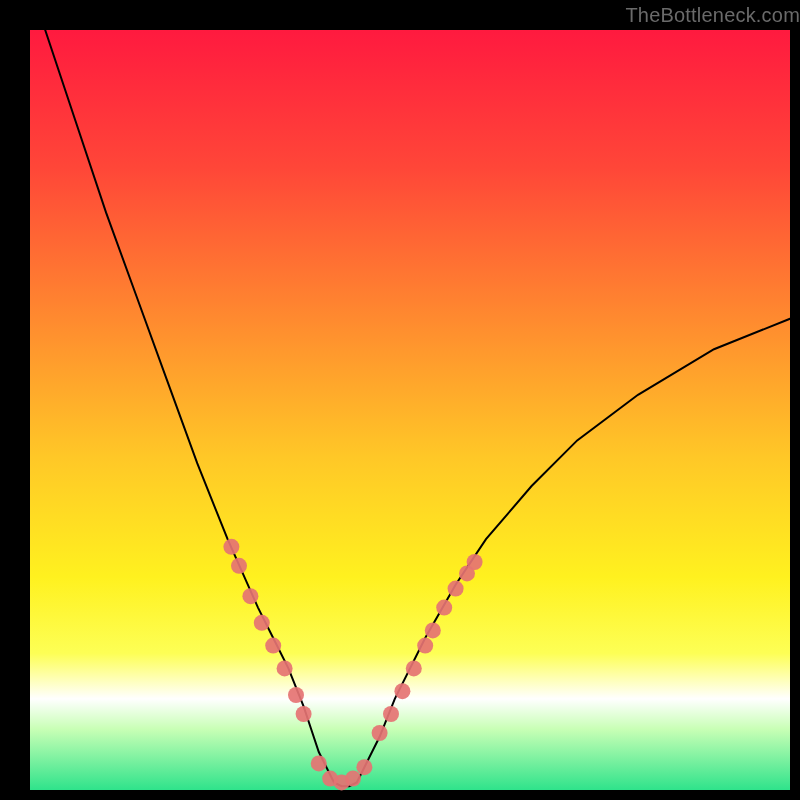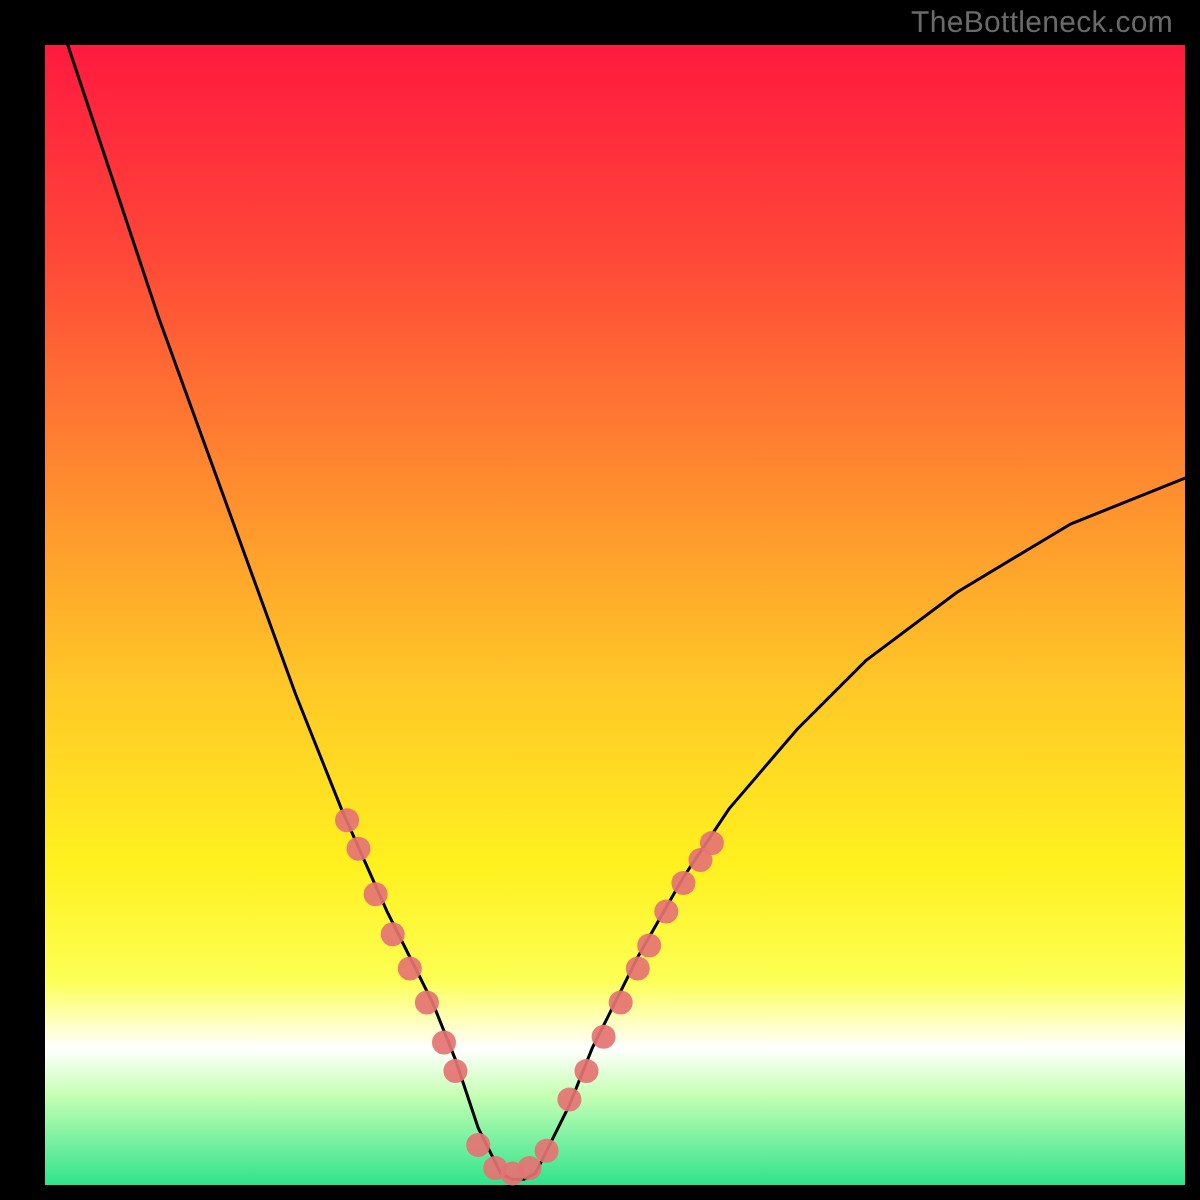--- a/index.html
+++ b/index.html
@@ -13,21 +13,21 @@
   }
   .stage {
     position: relative;
     width: 800px;
     height: 800px;
     background: #000;
   }
   .watermark {
     position: absolute;
     top: 4px;
-    right: 18px;
+    right: 0;
     color: #6a6a6a;
     font-size: 20px;
     font-weight: 500;
     letter-spacing: 0.2px;
     z-index: 10;
   }
   svg.plot {
     position: absolute;
     left: 0;
     top: 0;

